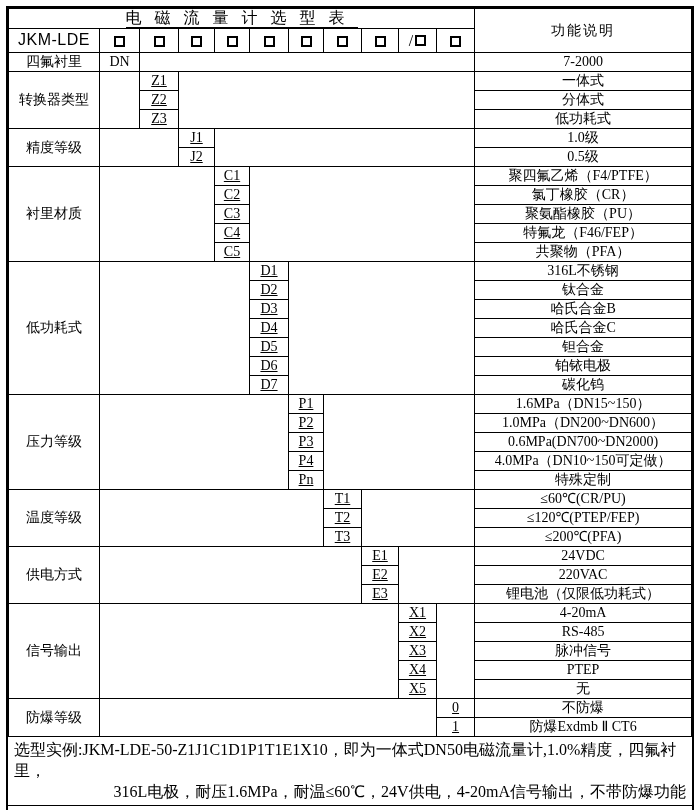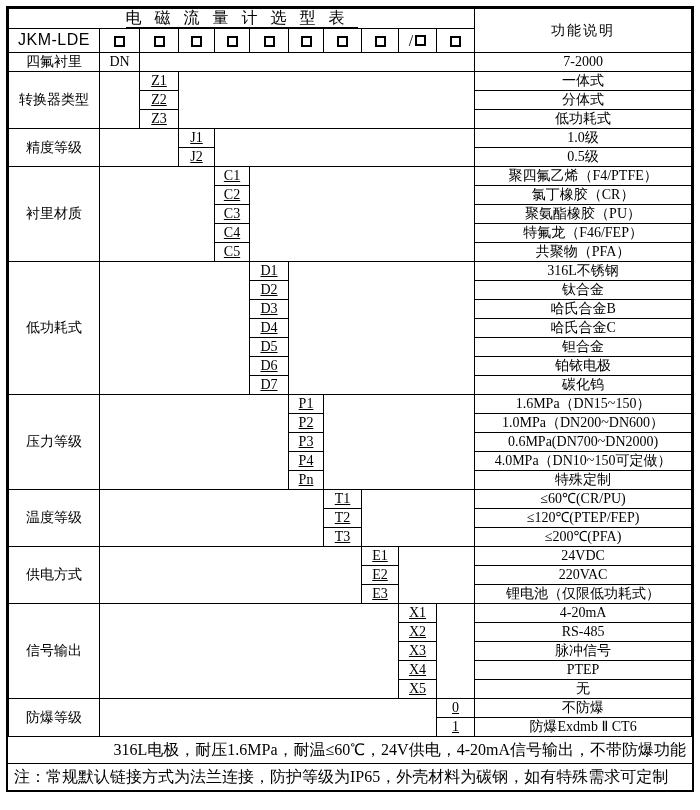--- a/index.html
+++ b/index.html
@@ -256,16 +256,17 @@
       <td class="desc">不防爆</td>
     </tr>
     <tr>
       <td class="code">1</td>
       <td class="desc">防爆Exdmb Ⅱ CT6</td>
     </tr>
   </tbody>
     </table>
 
   <div class="foot-example">
+    <div class="l1">选型实例:JKM-LDE-50-Z1J1C1D1P1T1E1X10，即为一体式DN50电磁流量计,1.0%精度，四氟衬里，</div>
     <div class="l2">316L电极，耐压1.6MPa，耐温≤60℃，24V供电，4-20mA信号输出，不带防爆功能</div>
   </div>
   <div class="foot-note">注：常规默认链接方式为法兰连接，防护等级为IP65，外壳材料为碳钢，如有特殊需求可定制</div>
 </div>
 
 </body></html>

